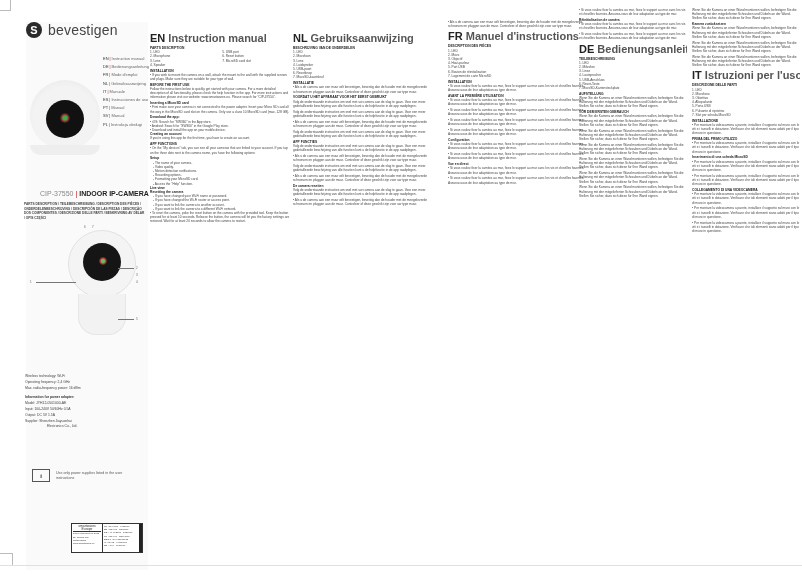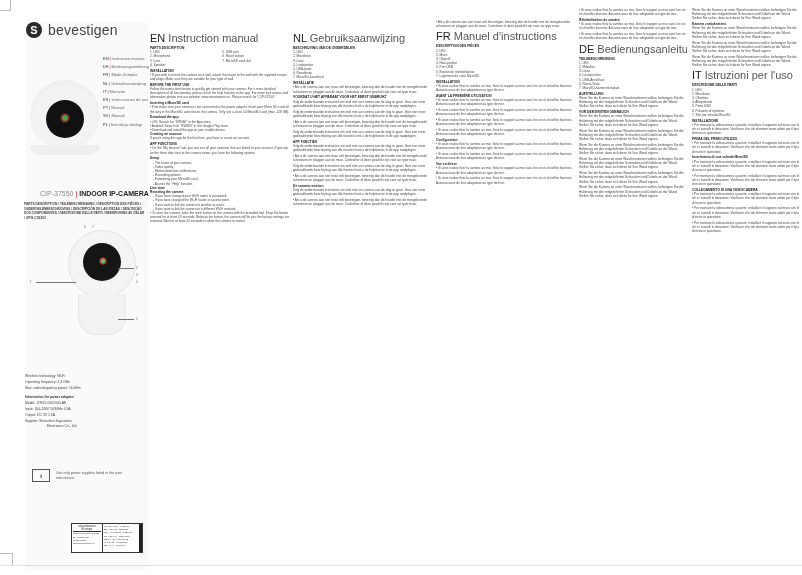--- a/index.html
+++ b/index.html
@@ -34,21 +34,21 @@
   .info-note{position:absolute;left:32px;top:469px;display:flex;align-items:center;gap:6px;}
   .info-icon{width:16px;height:11px;border:0.8px solid #555;display:flex;align-items:center;justify-content:center;font-size:6px;font-weight:bold;color:#222;}
   .info-text{font-size:3.6px;line-height:5px;color:#555;width:70px;}
   .contact-box{position:absolute;left:71px;top:523px;width:70px;height:28px;border:0.6px solid #333;display:flex;font-size:2.4px;line-height:3.2px;color:#333;background:#fff;}
   .contact-box .l{width:28px;border-right:0.6px solid #333;padding:1px;}
   .contact-box .l .brand{font-size:3.4px;text-align:center;border-bottom:0.6px solid #333;}
   .contact-box .r{flex:1;padding:1px;}
   .contact-box .strip{width:3px;background:#222;}
   .crop-mark{position:absolute;border:0.6px solid #bbb;}
   .col{position:absolute;top:8px;font-size:3.2px;line-height:4.2px;color:#444;overflow:hidden;}
-  .col .title{font-size:11px;line-height:13px;color:#555;font-weight:normal;white-space:nowrap;margin:2px 0 1px;}
+  .col .title{font-size:11px;line-height:13px;color:#555;font-weight:bold;white-space:nowrap;margin:2px 0 1px;}
   .col .title .lc{color:#222;}
   .col .sub{font-weight:bold;color:#222;font-size:3.3px;}
   .col p{margin:0 0 1.6px 0;}
   .col .li{padding-left:3px;}
   .two{display:flex;gap:12px;}
   .footer-line{position:absolute;left:0;top:565px;width:802px;height:0.6px;background:#e0e0e0;}
 </style>
 </head>
 <body>
 
@@ -212,21 +212,21 @@
     <div class="sub">APP FUNCTIES</div>
     <p>Volg de onderstaande instructies om snel met uw camera aan de slag te gaan. Voor een meer gedetailleerde beschrijving van alle functies kunt u de helpfunctie in de app raadplegen.</p>
     <p>• Als u de camera aan een muur wilt bevestigen, bevestig dan de houder met de meegeleverde schroeven en pluggen aan de muur. Controleer of deze geschikt zijn voor uw type muur.</p>
     <p>Volg de onderstaande instructies om snel met uw camera aan de slag te gaan. Voor een meer gedetailleerde beschrijving van alle functies kunt u de helpfunctie in de app raadplegen.</p>
     <p>• Als u de camera aan een muur wilt bevestigen, bevestig dan de houder met de meegeleverde schroeven en pluggen aan de muur. Controleer of deze geschikt zijn voor uw type muur.</p>
     <div class="sub">De camera resetten</div>
     <p>Volg de onderstaande instructies om snel met uw camera aan de slag te gaan. Voor een meer gedetailleerde beschrijving van alle functies kunt u de helpfunctie in de app raadplegen.</p>
     <p>• Als u de camera aan een muur wilt bevestigen, bevestig dan de houder met de meegeleverde schroeven en pluggen aan de muur. Controleer of deze geschikt zijn voor uw type muur.</p>
   </div>
 
-  <div class="col" style="left:436px;width:138px;height:555px;top:20px;">
+  <div class="col" style="left:448px;width:138px;height:555px;top:20px;">
     <p>• Als u de camera aan een muur wilt bevestigen, bevestig dan de houder met de meegeleverde schroeven en pluggen aan de muur. Controleer of deze geschikt zijn voor uw type muur.</p>
     <div class="title"><span class="lc">FR</span> <span>Manuel d'instructions</span></div>
     <div class="sub">DESCRIPTION DES PIÈCES</div>
     <div>1. LED</div>
     <div>2. Micro</div>
     <div>3. Objectif</div>
     <div>4. Haut-parleur</div>
     <div>5. Port USB</div>
     <div>6. Bouton de réinitialisation</div>
     <div>7. Logement de carte MicroSD</div>

